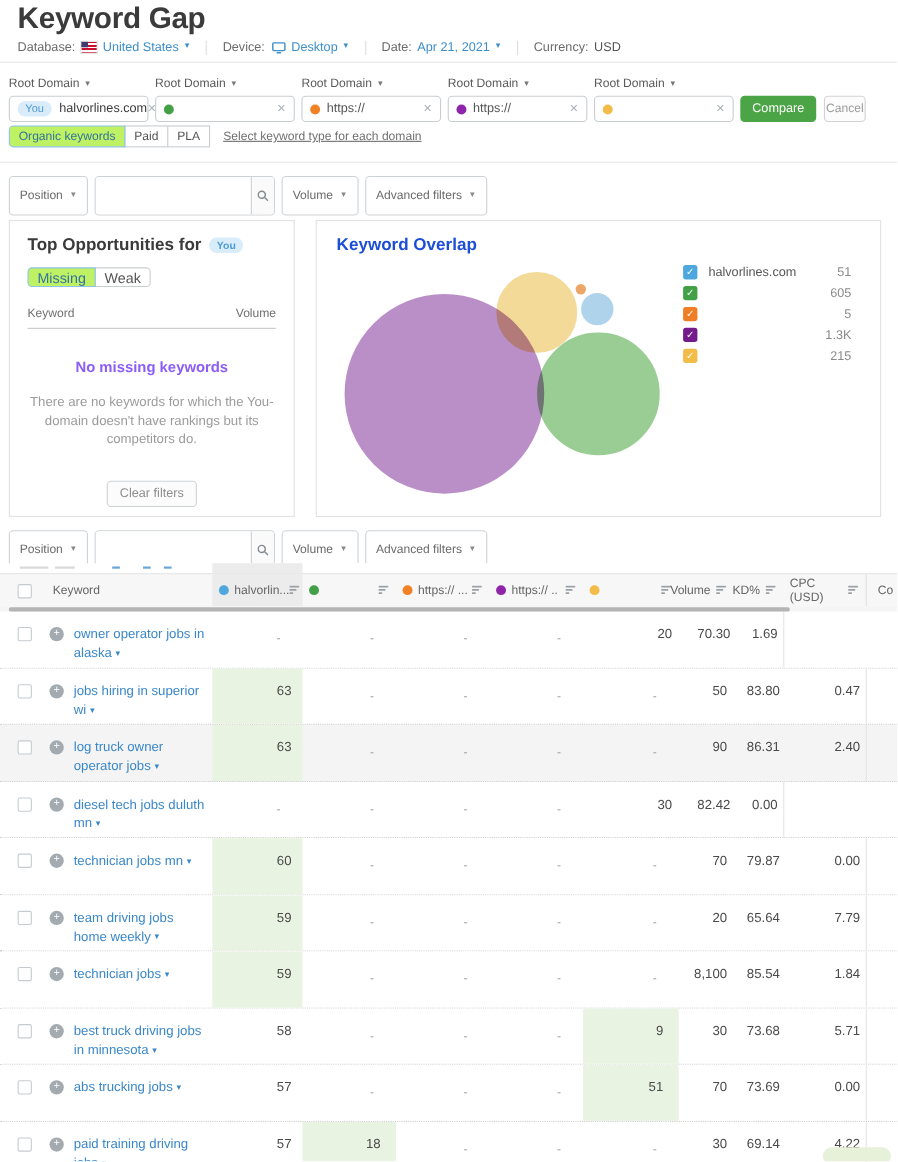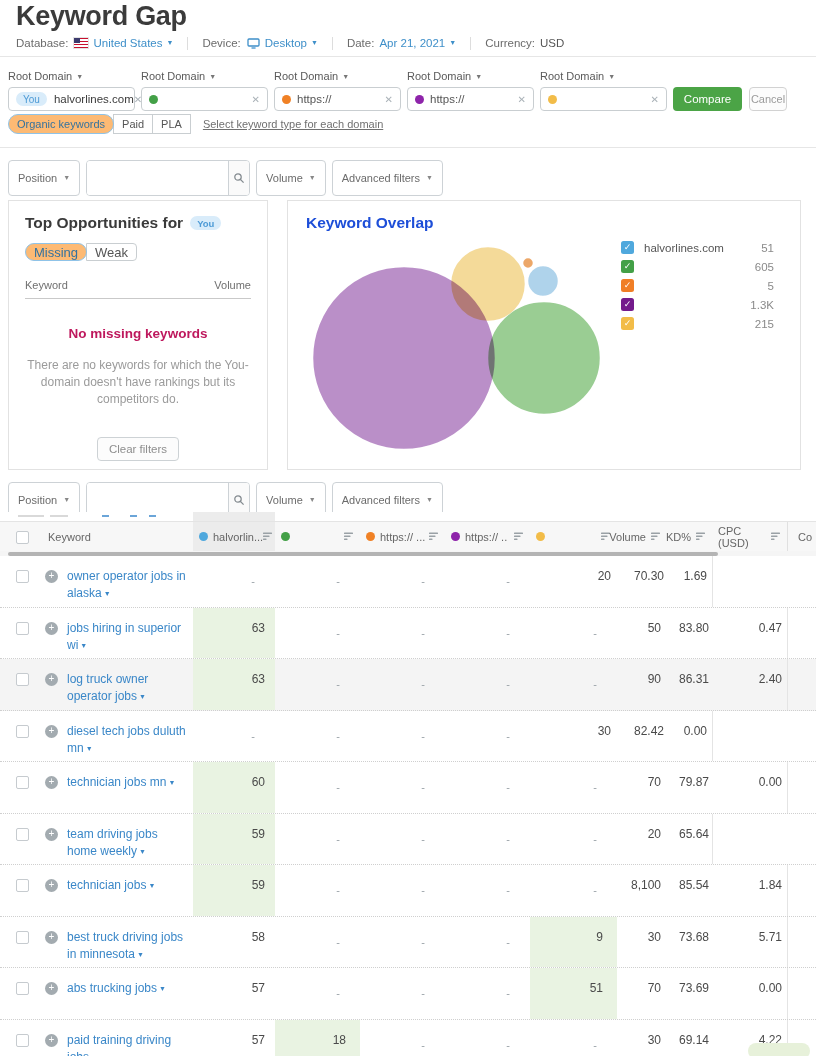--- a/index.html
+++ b/index.html
@@ -34,42 +34,42 @@
   .dom-text { font-size:11.5px; color:#3b3b3b; margin-left:6px; white-space:nowrap; }
   .dom-x { margin-left:auto; color:#aab2b8; font-size:10px; cursor:pointer; }
   .btn-compare { width:69px; height:24px; background:#4ba446; color:#fff; border-radius:4px; font-size:11.5px;
                  display:flex; align-items:center; justify-content:center; margin-right:7px; cursor:pointer; }
   .btn-cancel { width:38px; height:24px; border:1px solid #d2d2d2; color:#9b9b9b; background:#fcfcfc; border-radius:4px;
                 font-size:11px; display:flex; align-items:center; justify-content:center; cursor:pointer; }
   .kw-type { position:absolute; left:8px; top:114px; display:flex; height:20px; font-size:11px; align-items:stretch; }
   .seg { border:1px solid #c9ced1; margin-left:-1px; padding:0 8px; display:flex; align-items:center; background:#fff; color:#555; cursor:pointer; }
   .seg:first-child { border-radius:4px 0 0 4px; margin-left:0; }
   .seg:last-child { border-radius:0 4px 4px 0; }
-  .seg.active { background:#fdba74; border-color:#8fc3e8; color:#34729f; z-index:1;border-radius:10px; }
+  .seg.active { background:#bef264; border-color:#8fc3e8; color:#34729f; z-index:1; }
   .kw-link-sel { margin-left:12px; align-self:center; color:#707070; text-decoration:underline; font-size:11px; cursor:pointer; }
 
   
   .filter-row { position:absolute; left:8px; display:flex; height:36px; font-size:11px; color:#6b6b6b; }
   .fbtn { border:1px solid #cdd2d6; border-radius:4px; display:flex; align-items:center; padding:0 9px; background:#fff; margin-right:6px; cursor:pointer; }
   .fbtn .caret { color:#888; margin-left:6px; }
   .fsearch { width:164px; border:1px solid #cdd2d6; border-radius:4px; display:flex; background:#fff; margin-right:6px; overflow:hidden; }
   .fbox { flex:1; border:0; outline:0; font-size:11px; padding:0 6px; min-width:0; }
   .mag { width:21px; border-left:1px solid #cdd2d6; display:flex; align-items:center; justify-content:center; background:#fafafa; cursor:pointer; }
 
   
   .panel { position:absolute; top:200px; height:270px; background:#fff; border:1px solid #e2e2e2; }
   .panel-left { left:8px; width:260px; }
   .panel-right { left:287px; width:514px; }
   .tp-title { position:absolute; left:16px; top:13px; font-size:15.5px; font-weight:700; color:#3a3a3a; display:flex; align-items:center; }
   .tp-title .you-pill { margin-left:7px; margin-right:0; font-size:9.5px; }
   .tp-tabs { position:absolute; left:16px; top:42px; display:flex; height:18px; font-size:13px; }
   .tp-cols { position:absolute; left:16px; right:16px; top:78px; display:flex; justify-content:space-between;
              font-size:11px; color:#707070; padding-bottom:7px; border-bottom:1px solid #c9c9c9; }
   .tp-empty { position:absolute; left:14px; right:14px; top:125px; text-align:center; }
-  .tp-empty h3 { font-size:13.5px; font-weight:700; color:#be185d; margin-bottom:11px; }
+  .tp-empty h3 { font-size:13.5px; font-weight:700; color:#8b5cf6; margin-bottom:11px; }
   .tp-empty p { font-size:12px; color:#9b9b9b; line-height:17px; width:226px; margin:16px auto; }
   .btn-clear { margin-top:13px; display:inline-block; border:1px solid #cdd2d5; border-radius:4px; padding:5px 11px;
                color:#8e8e8e; font-size:11.5px; background:#fcfcfc; cursor:pointer; }
   .ko-title { position:absolute; left:18px; top:13px; font-size:15.5px; font-weight:700; color:#1d4ed8; }
   .venn { position:absolute; left:0; top:0; }
   .legend { position:absolute; left:333px; top:37px; width:153px; }
   .lrow { display:flex; align-items:center; height:19px; }
   .lcheck { width:13px; height:13px; border-radius:2.5px; color:#fff; font-size:9px; line-height:13px; text-align:center; margin-right:10px; flex:none; cursor:pointer; }
   .llabel { font-size:11.5px; color:#555; }
   .lvalue { margin-left:auto; font-size:11.5px; color:#8a8a8a; }
@@ -503,20 +503,21 @@
             <div class="plus">+</div>
             <span class="kw-link">team driving jobs home weekly<span class="kcaret">▼</span></span>
           </div>
           <div class="c-pos hl">59</div>
           <div class="c-dash">-</div>
           <div class="c-dash">-</div>
           <div class="c-dash">-</div>
           <div class="c-dash">-</div>
           <div class="c-num c-vol">20</div>
           <div class="c-num c-kd">65.64</div>
+          <div class="c-num c-cpc">7.79</div>
           <div class="c-com"></div>
         </div>
         <div class="trow tgrid">
           <div class="td-check">
             <div class="cb"></div>
           </div>
           <div class="td-kw">
             <div class="plus">+</div>
             <span class="kw-link">technician jobs<span class="kcaret">▼</span></span>
           </div>

